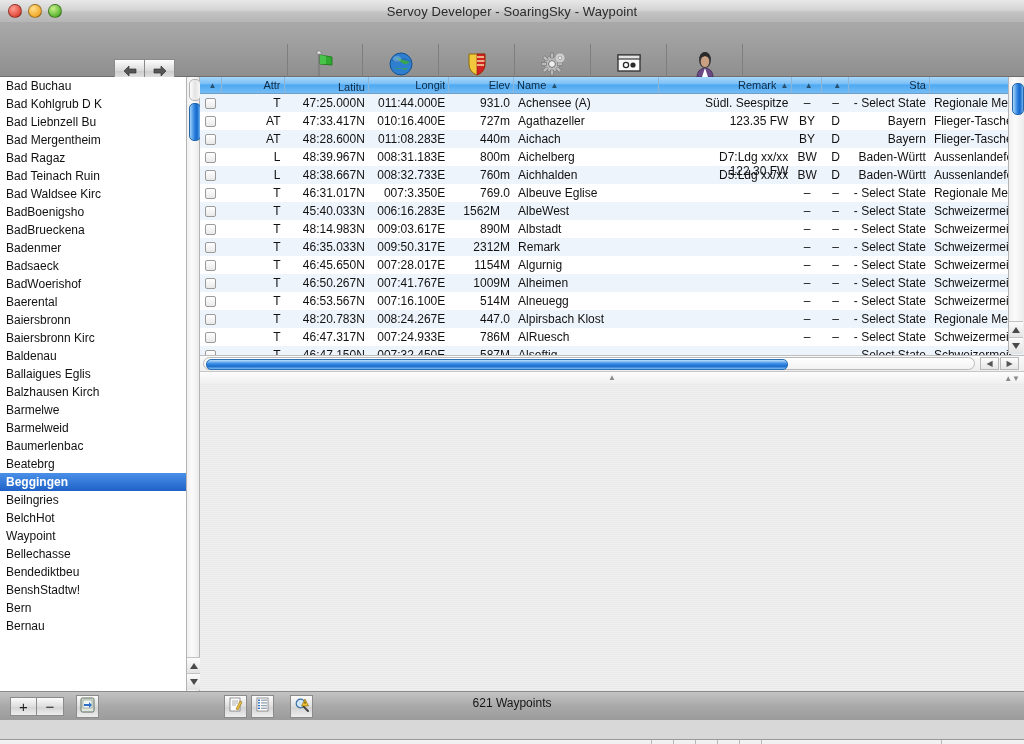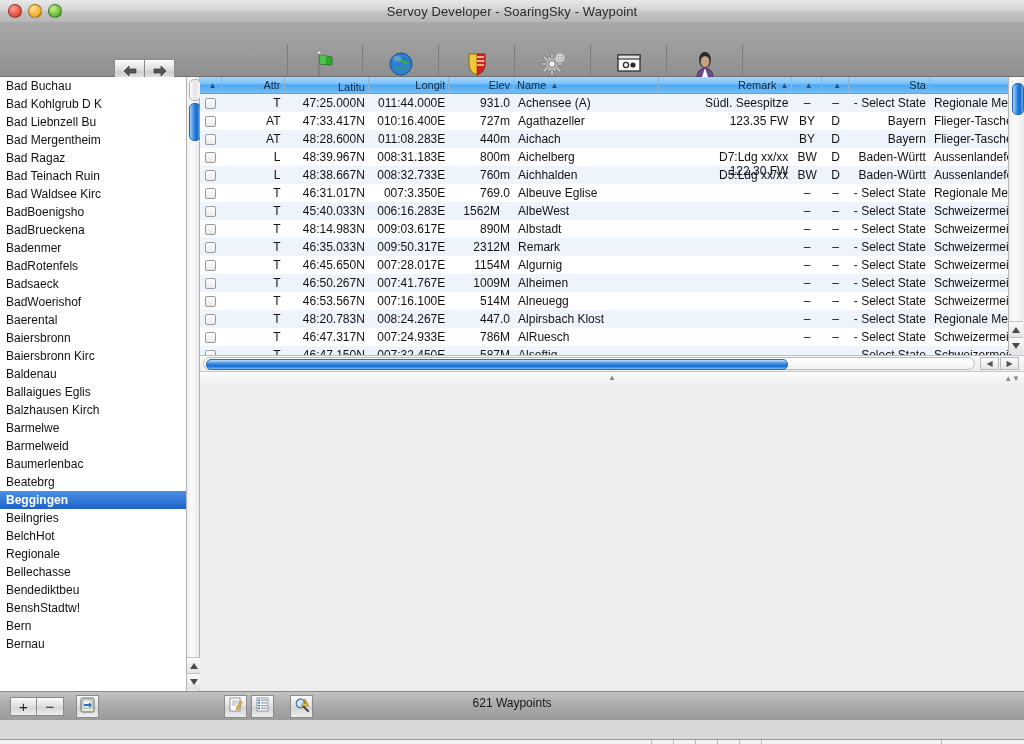--- a/index.html
+++ b/index.html
@@ -324,37 +324,36 @@
       <div class="lrow">Bad Buchau</div>
       <div class="lrow">Bad Kohlgrub D K</div>
       <div class="lrow">Bad Liebnzell Bu</div>
       <div class="lrow">Bad Mergentheim</div>
       <div class="lrow">Bad Ragaz</div>
       <div class="lrow">Bad Teinach Ruin</div>
       <div class="lrow">Bad Waldsee Kirc</div>
       <div class="lrow">BadBoenigsho</div>
       <div class="lrow">BadBrueckena</div>
       <div class="lrow">Badenmer</div>
-      <div class="lrow">BadRotenfels</div>
       <div class="lrow">Badsaeck</div>
       <div class="lrow">BadWoerishof</div>
       <div class="lrow">Baerental</div>
       <div class="lrow">Baiersbronn</div>
       <div class="lrow">Baiersbronn Kirc</div>
       <div class="lrow">Baldenau</div>
       <div class="lrow">Ballaigues Eglis</div>
       <div class="lrow">Balzhausen Kirch</div>
       <div class="lrow">Barmelwe</div>
       <div class="lrow">Barmelweid</div>
       <div class="lrow">Baumerlenbac</div>
       <div class="lrow">Beatebrg</div>
       <div class="lrow sel">Beggingen</div>
       <div class="lrow">Beilngries</div>
       <div class="lrow">BelchHot</div>
-      <div class="lrow">Regionale</div>
+      <div class="lrow">Waypoint</div>
       <div class="lrow">Bellechasse</div>
       <div class="lrow">Bendediktbeu</div>
       <div class="lrow">BenshStadtw!</div>
       <div class="lrow">Bern</div>
       <div class="lrow">Bernau</div>
     </div>
   <div class="lscroll">
     <div class="lcap"></div>
     <div class="lthumb"></div>
     <div class="sbarrow" style="top:580px">

